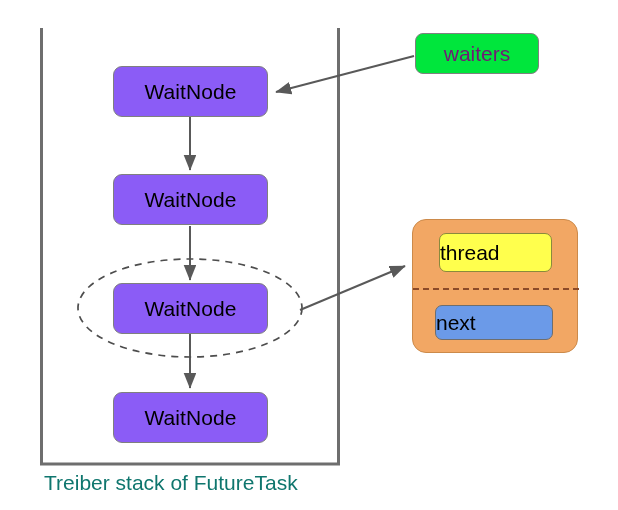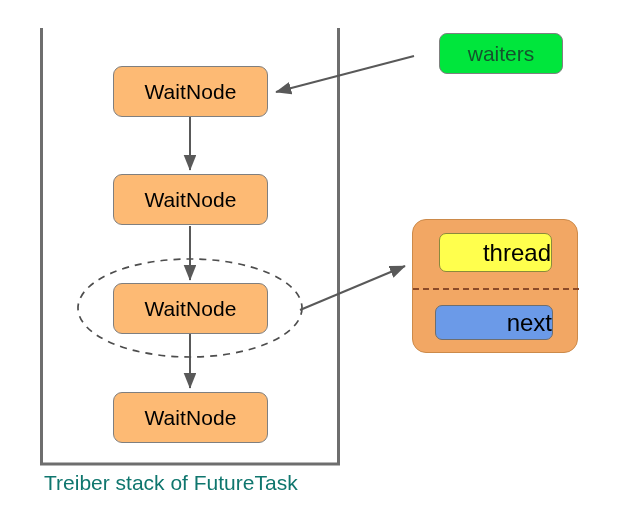--- a/index.html
+++ b/index.html
@@ -21,66 +21,64 @@
     top: 0;
     width: 618px;
     height: 510px;
     pointer-events: none;
   }
   .node-box {
     position: absolute;
     box-sizing: border-box;
     border: 1.6px solid #7f7f7f;
     border-radius: 9px;
-    background: #fdba74;
+    background: #8b5cf6;
     display: flex;
     align-items: center;
     justify-content: center;
     font-size: 21px;
     color: #000000;
     letter-spacing: 0.1px;
   }
   .waiters-box {
     position: absolute;
     box-sizing: border-box;
     border: 1.6px solid #808080;
     border-radius: 8px;
     background: #00e63c;
     display: flex;
     align-items: center;
     justify-content: center;
     font-size: 21px;
-    color: #14532d;
-    margin-left: 24px;
+    color: #701a75;
   }
   .detail-panel {
     position: absolute;
     box-sizing: border-box;
     border: 1.5px solid #cc8a4a;
     border-radius: 14px;
     background: #f2a764;
   }
   .field-box {
     position: absolute;
     box-sizing: border-box;
     border-radius: 7px;
     display: flex;
     align-items: center;
-    justify-content: flex-end;
-    font-size: 24px;
+    justify-content: flex-start;
+    font-size: 21px;
     color: #000000;
   }
   .field-thread {
     background: #ffff4d;
     border: 1.5px solid #8a8a3c;
   }
   .field-next {
     background: #6b9ae8;
     border: 1.5px solid #6e6e6e;
-    padding-left: 15px;
   }
   .panel-divider {
     position: absolute;
     border-top: 2px dashed #8c4a28;
     height: 0;
   }
   .caption {
     position: absolute;
     font-size: 21px;
     color: #0f766e;

